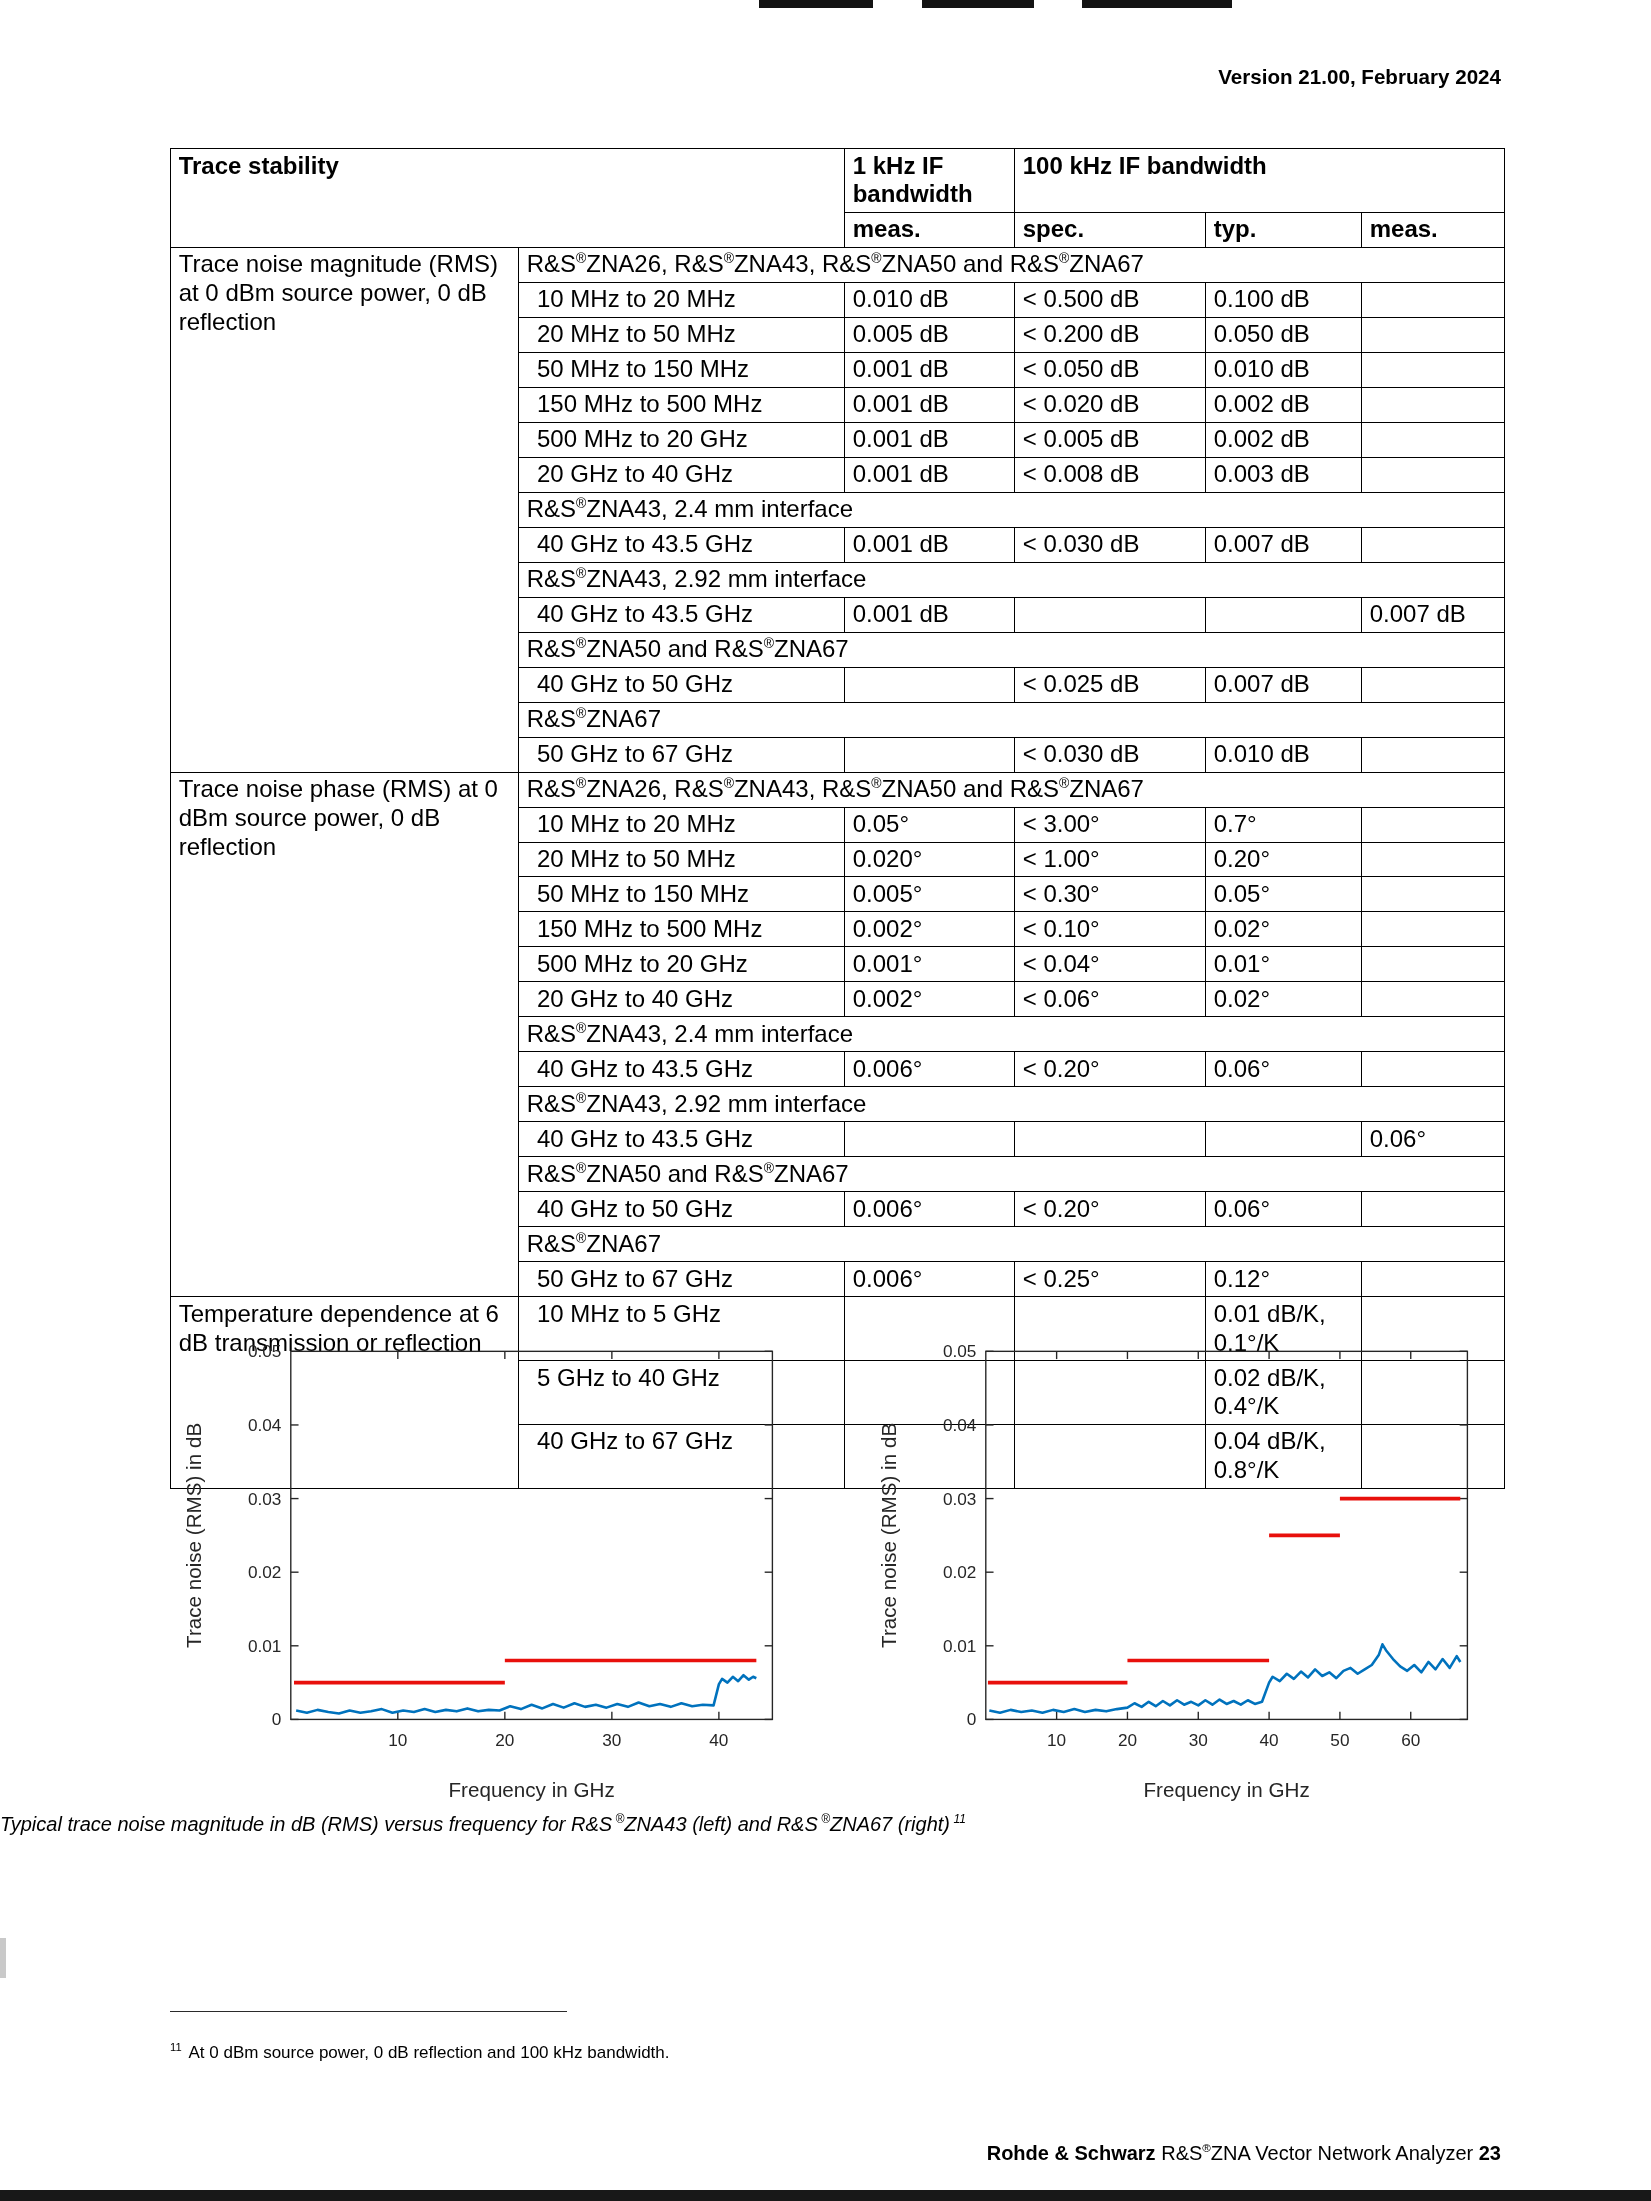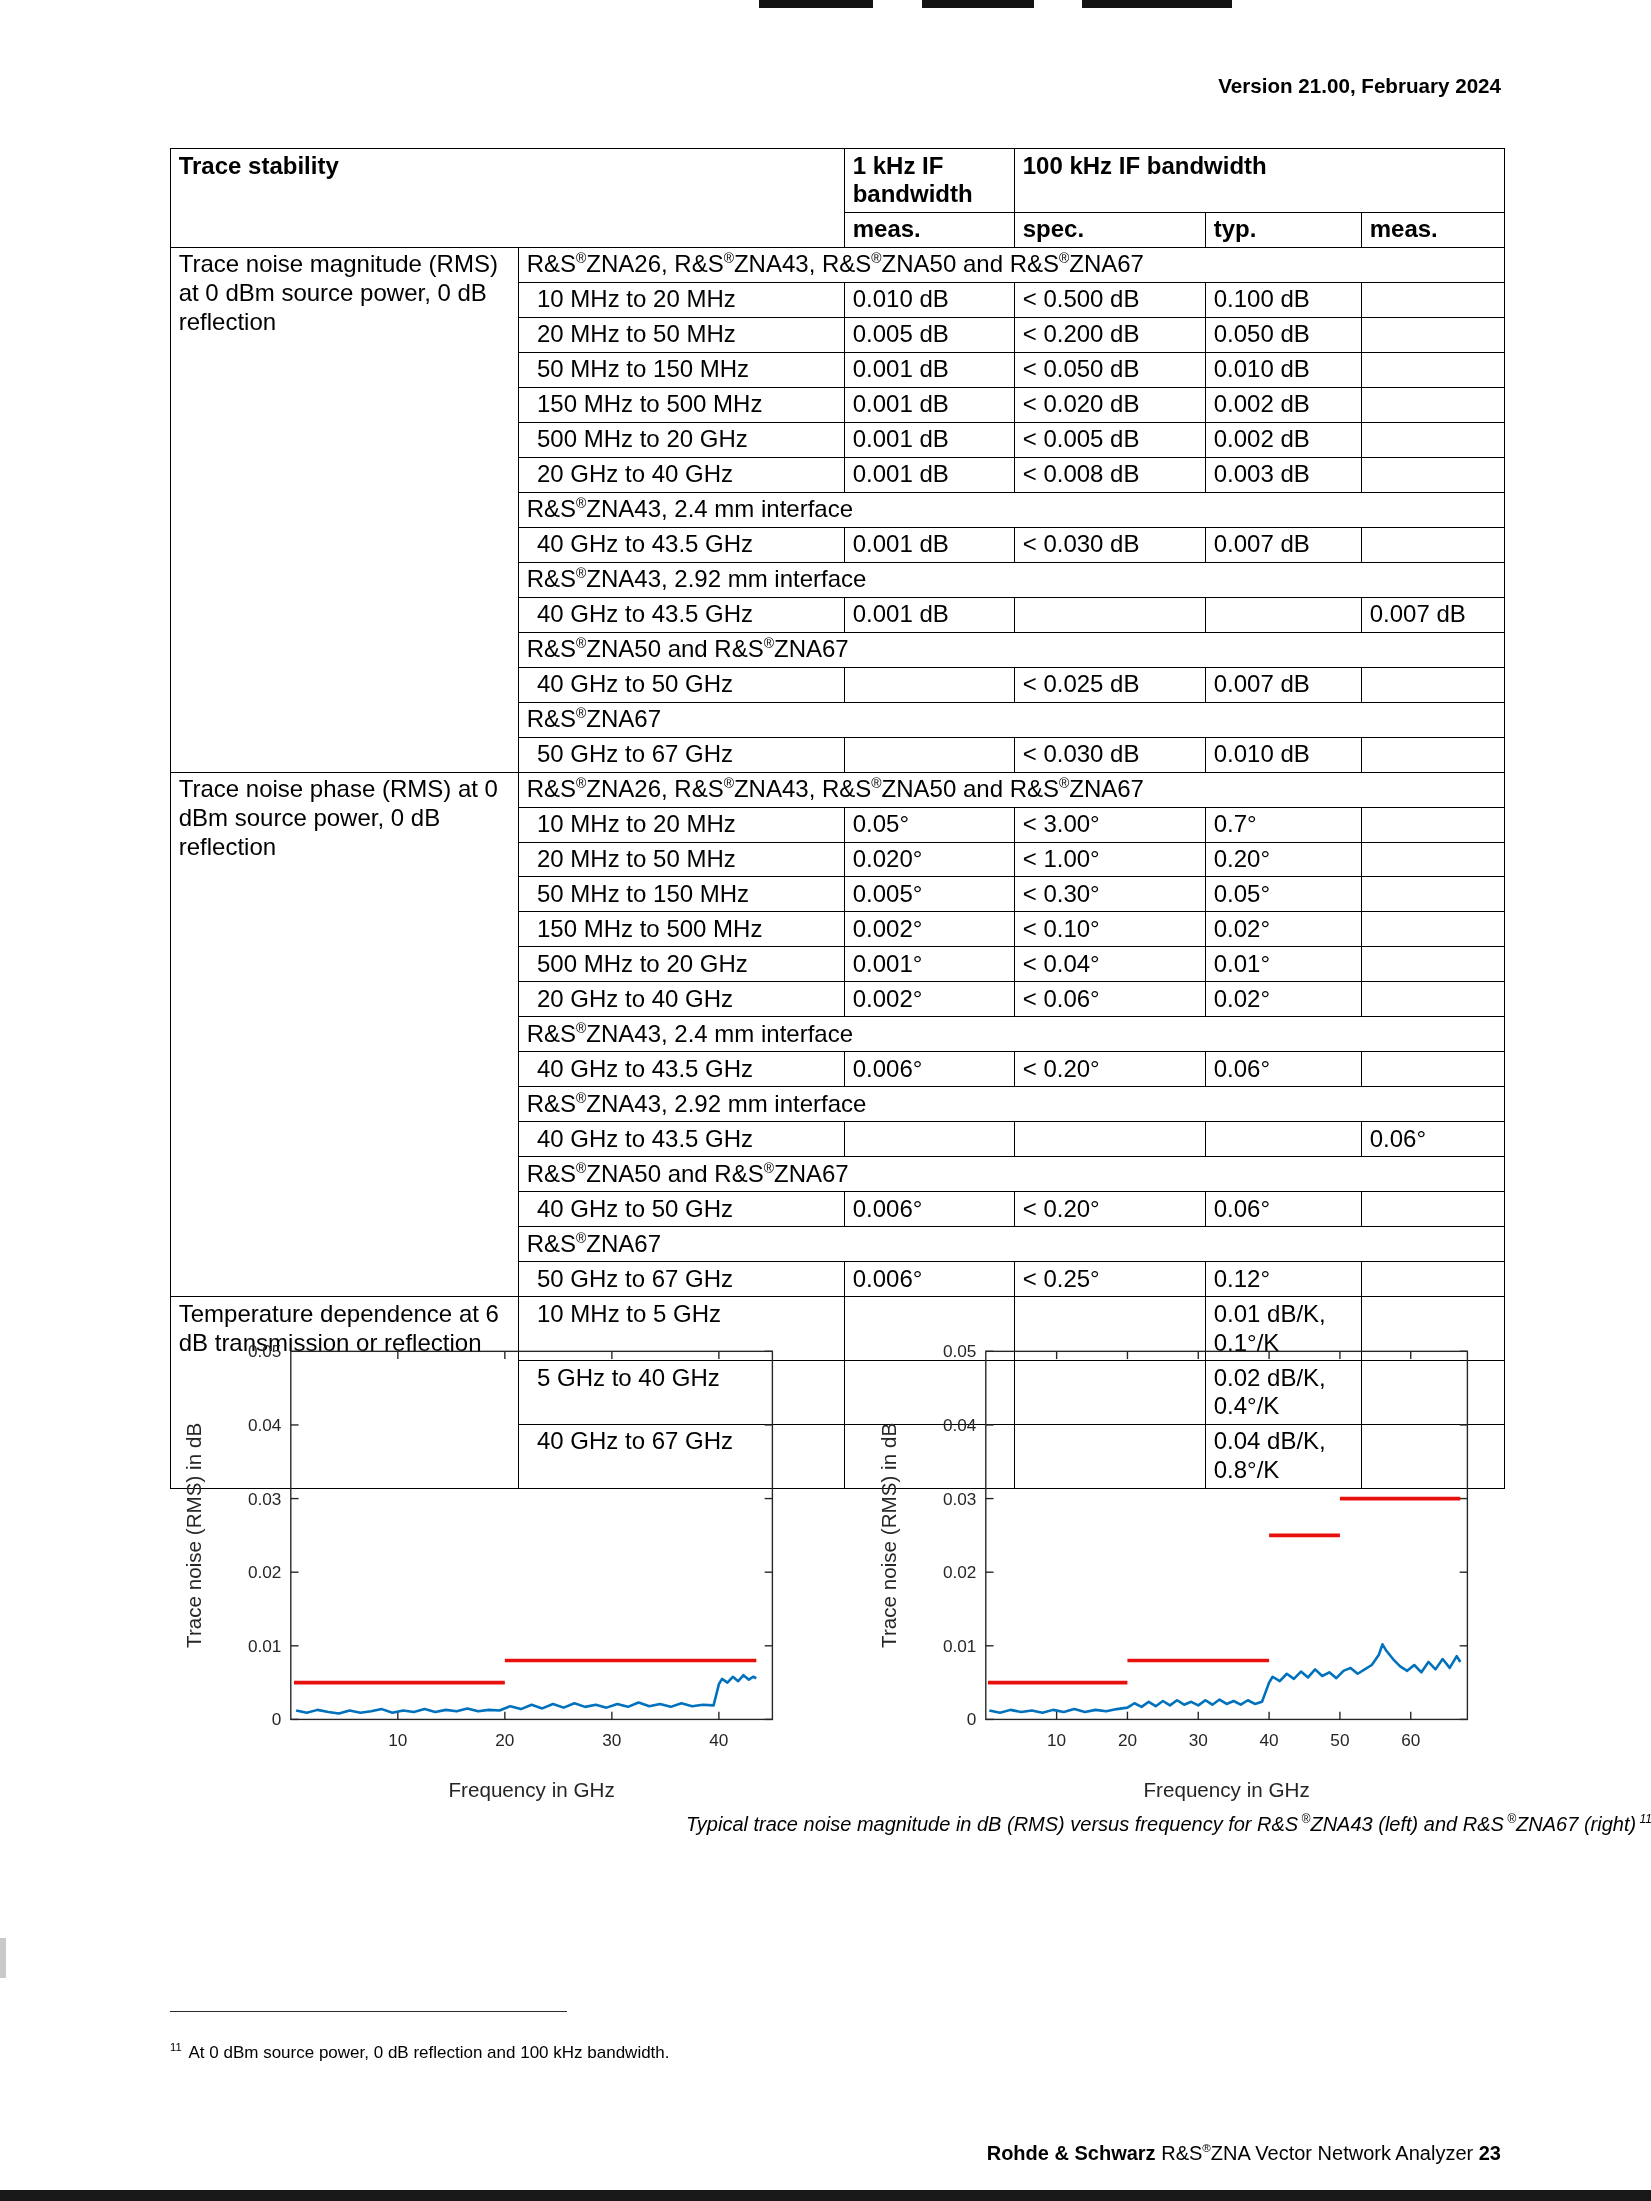--- a/index.html
+++ b/index.html
@@ -7,21 +7,21 @@
   body { font-family:"Liberation Sans", sans-serif; color:#000; }
   .page { position:relative; width:1652px; height:2202px; background:#fff; overflow:hidden; }
 
   .top-mark { position:absolute; top:0; height:7.7px; background:#131313; }
   .m1 { left:759px;  width:114px; }
   .m2 { left:922px; width:112px; }
   .m3 { left:1082px; width:150px; }
   .edge-mark { position:absolute; left:0; top:1938px; width:6px; height:40px; background:#c9c9c9; }
   .bottom-bar { position:absolute; left:0; bottom:0; width:100%; height:12px; background:#181818; }
 
-  .version { position:absolute; top:74px; right:151px; font-size:20.6px; font-weight:bold; }
+  .version { position:absolute; top:65px; right:151px; font-size:20.6px; font-weight:bold; }
 
   .spec-table { position:absolute; left:170px; top:148px; width:1334px;
                 border-collapse:collapse; table-layout:fixed; font-size:24px; line-height:1.2; }
   .spec-table th, .spec-table td { border:1.3px solid #000; padding:2.6px 7.7px;
                 vertical-align:top; text-align:left; font-weight:normal; overflow:hidden; }
   .spec-table thead th { font-weight:bold; }
   .spec-table thead tr:first-child { height:60px; }
   .spec-table thead tr:last-child  { height:29px; }
   .spec-table tbody tr { height:29px; }
   .spec-table tbody tr.tall { height:57px; }
@@ -29,21 +29,21 @@
   .spec-table td.val { white-space:pre-line; }
   .spec-table td.group-label { padding-right:12px; }
 
   sup.reg { font-size:0.58em; vertical-align:super; line-height:0; }
 
   .charts { position:absolute; left:179px; top:1339px; display:flex; gap:93px; }
   .charts svg { display:block; }
   .charts .tick   { font-family:"Liberation Sans", sans-serif; font-size:20px; fill:#262626; }
   .charts .axlabel{ font-family:"Liberation Sans", sans-serif; font-size:24px; fill:#262626; }
 
-  .caption { position:absolute; top:1812px; left:0; width:1652px; text-align:right;
+  .caption { position:absolute; top:1812px; left:0; width:1652px; text-align:left;
              font-style:italic; font-size:20px; }
   .caption sup { font-size:12px; margin-left:3.4px; }
 
   .fn-rule { position:absolute; left:170px; top:2011px; width:397px; border-top:1.7px solid #2a2a2a; }
   .footnote { position:absolute; left:170px; top:2041px; font-size:17px; }
   .footnote sup { font-size:11.2px; margin-right:6.9px; }
 
   .footer { position:absolute; top:2142px; right:151px; font-size:20px; white-space:nowrap; }
   .footer .b { font-weight:bold; }
   .footer .pgnum { }

